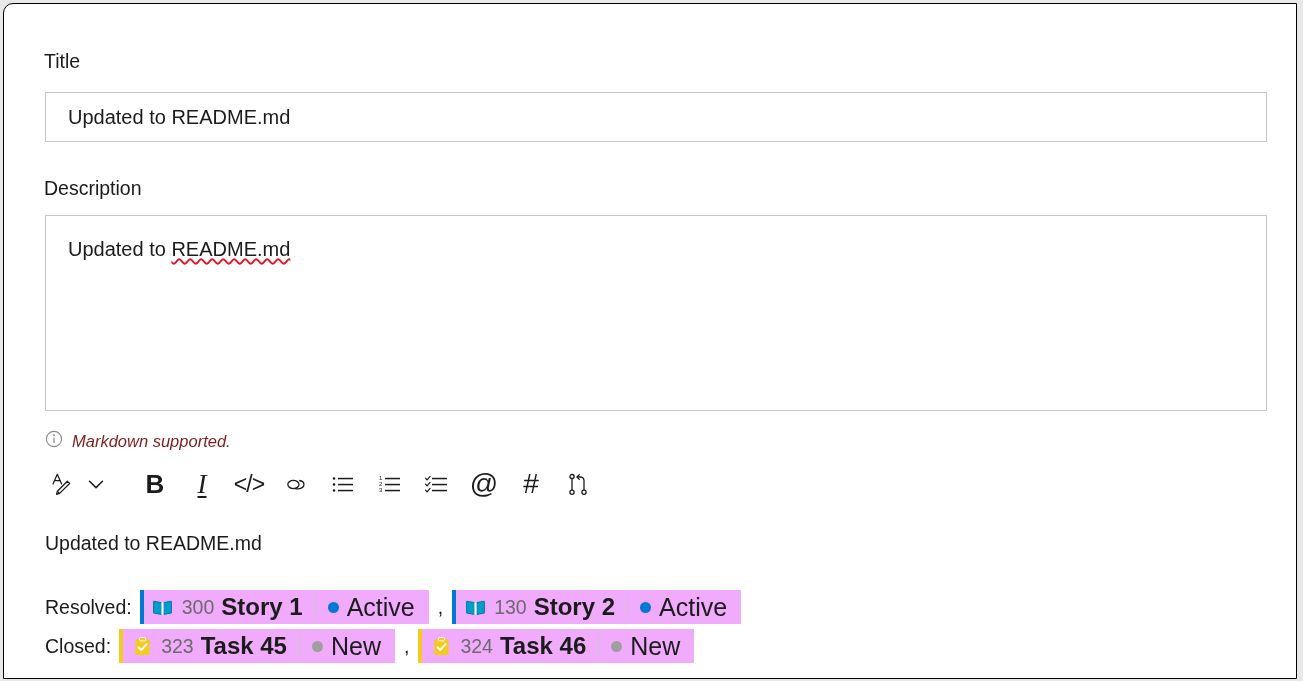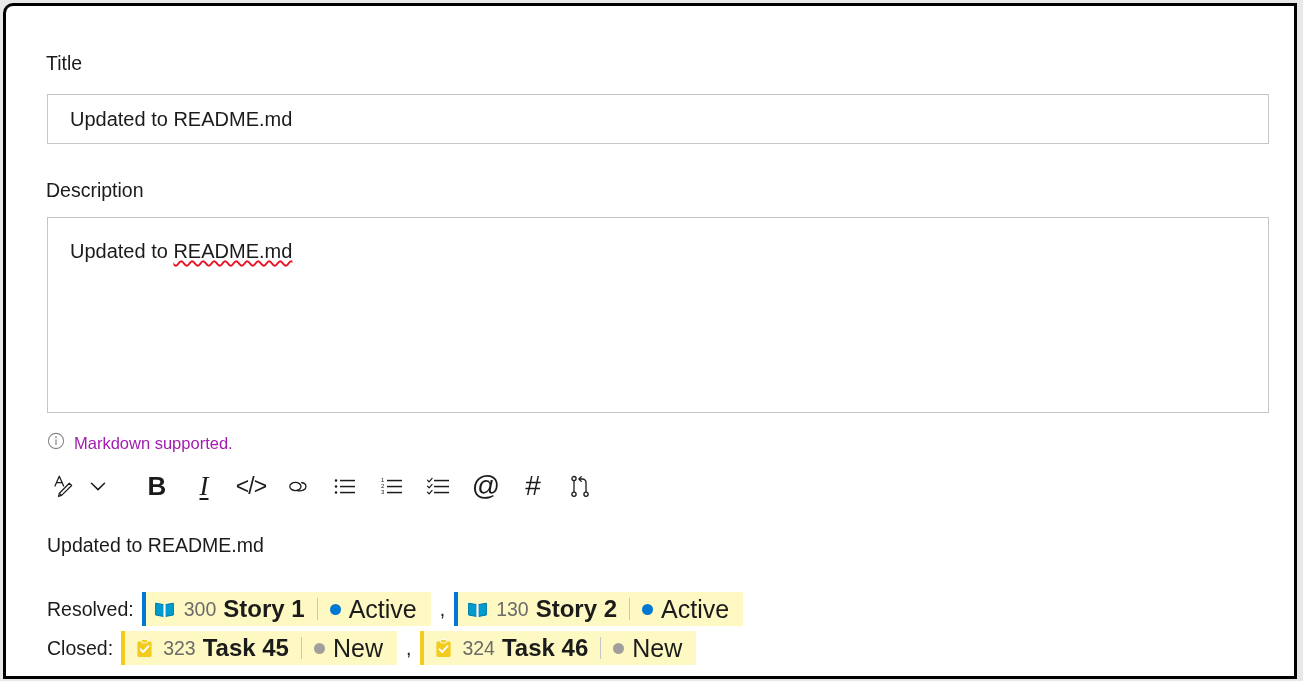--- a/index.html
+++ b/index.html
@@ -12,21 +12,21 @@
     font-family: "Liberation Sans", sans-serif;
   }
 
   .panel {
     position: absolute;
     left: 3px;
     top: 3px;
     width: 1294px;
     height: 676px;
     background: #ffffff;
-    border: 3px solid #000000;
+    border: 1px solid #000000;
     border-top-left-radius: 10px;
     border-top-right-radius: 0;
     border-bottom-left-radius: 0;
     box-sizing: border-box;
     overflow: hidden;
   }
 
   .field-label {
     position: absolute;
     left: 40px;
@@ -89,23 +89,24 @@
   .md-note {
     position: absolute;
     left: 41px;
     top: 426px;
     display: flex;
     align-items: center;
     gap: 9px;
   }
   .md-note .info-ic { display: block; }
   .md-note-text {
-    color: #a21caf;
+    color: #7f1d1d;
     font-size: 16.5px;
     line-height: 20px;
+    font-style: italic;
   }
 
   
   .toolbar {
     position: absolute;
     left: 41px;
     top: 458px;
     width: 1180px;
     height: 44px;
     display: flex;
@@ -161,21 +162,21 @@
   .row-label {
     margin-right: 8px;
     font-size: 19.5px;
     color: #1b1b1b;
     line-height: 28px;
   }
 
   .wi-chip {
     display: inline-flex;
     align-items: center;
-    background: #fef9c3;
+    background: #f0abfc;
     height: 34px;
     box-sizing: border-box;
     border-left-width: 4px;
     border-left-style: solid;
     padding: 0 14px 0 8px;
     cursor: pointer;
     max-width: none;
   }
   .wi-icon {
     width: 22px;

